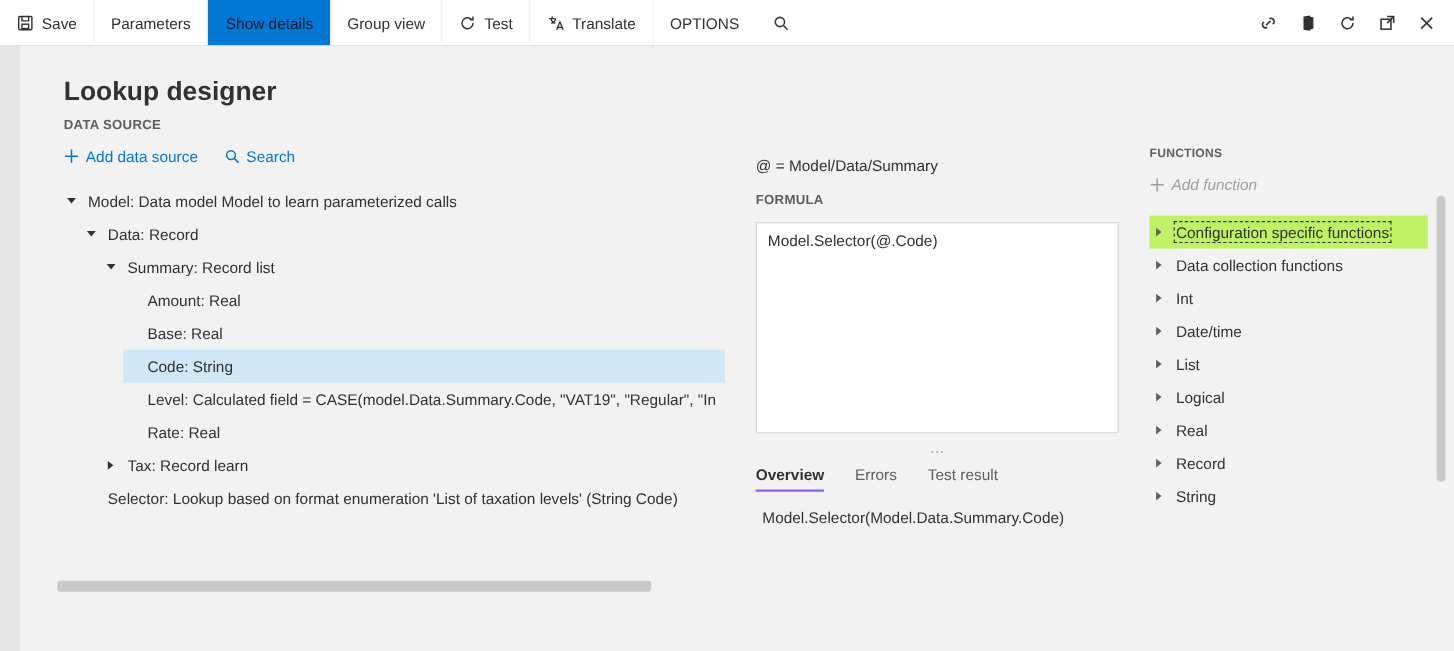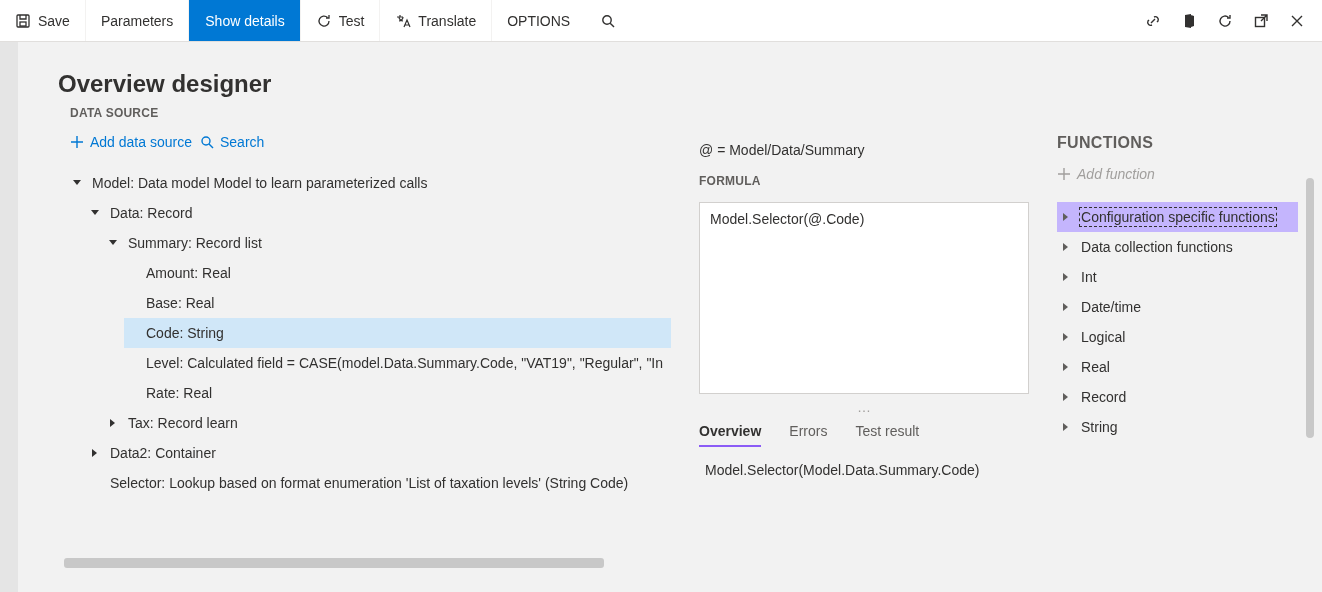--- a/index.html
+++ b/index.html
@@ -19,43 +19,43 @@
     background: #ffffff; border-bottom: 1px solid #e1dfdd;
   }
   .toolbar-left { display: flex; align-items: stretch; flex: 1; }
   .toolbar-right { display: flex; align-items: center; gap: 18px; padding: 0 16px 0 0; }
   .tool-btn {
     display: inline-flex; align-items: center; gap: 7px;
     padding: 0 15px; height: 100%;
     border-right: 1px solid #f3f2f1; 
     cursor: pointer; font-size: 14px; color: #323130;
   }
-  .tool-btn.active { background: #0078d4; color: #ffffff; padding-left: 16px; }
+  .tool-btn.active { background: #0078d4; color: #0f172a; padding-left: 16px; }
   .tool-btn.no-sep { border-right: none; }
   .tool-icon { width: 16px; height: 16px; display: inline-flex; align-items: center; justify-content: center; }
   .tool-icon svg { width: 16px; height: 16px; }
   .right-icon { width: 18px; height: 18px; display:inline-flex; align-items:center; justify-content:center; cursor:pointer; color:#323130; }
   .right-icon svg { width: 16px; height: 16px; }
 
   
   .content { flex: 1; display: flex; }
   .left-rail { width: 18px; background: #e5e5e5; }
   .scroll-area {
     flex: 1; overflow-y: auto; padding: 28px 24px 12px 40px;
     position: relative;
   }
 
   .page-title { font-size: 24px; font-weight: 600; color: #323130; margin-bottom: 8px; }
 
   .columns { display: flex; gap: 28px; align-items: flex-start; margin-top: 0; }
 
   
-  .col-ds { flex: 0 0 560px; margin-left: 12px; }
+  .col-ds { flex: 0 0 560px; }
   .section-label { font-size: 12px; font-weight: 600; color: #605e5c; letter-spacing: .02em; margin-bottom: 14px; }
-  .ds-actions { display:flex; align-items:center; gap: 8px; margin-bottom: 18px; }
+  .ds-actions { display:flex; align-items:center; gap: 24px; margin-bottom: 18px; }
   .link-action { display:inline-flex; align-items:center; gap:6px; color:#0078d4; cursor:pointer; font-size:14px; }
   .link-action svg { width:14px; height:14px; }
 
   ul.tree { list-style:none; }
   ul.tree ul { list-style:none; padding-left: 18px; }
   li.tree-node { }
   .node-row {
     display:flex; align-items:center; height:30px; padding:0 8px 0 0;
     cursor:default; white-space:nowrap; overflow:hidden; text-overflow:ellipsis;
   }
@@ -80,29 +80,29 @@
     font-family: inherit;
   }
   .ellipsis { text-align:center; color:#a19f9d; margin:2px 0 8px; user-select:none; }
   .tabs { display:flex; gap:28px; border-bottom:1px solid transparent; margin-bottom:14px; }
   .tab { padding:0 0 6px; cursor:pointer; color:#605e5c; }
   .tab.active { color:#323130; font-weight:600; border-bottom:2px solid #8b5cf6; }
   .resolved { color:#323130; padding-left:6px; }
 
   
   .col-fn { flex: 1; padding-top: 28px; position:relative; }
-  .fn-label { font-size:16px; font-weight:600; color:#605e5c; letter-spacing:.02em; margin-bottom:14px; }
+  .fn-label { font-size:11px; font-weight:600; color:#605e5c; letter-spacing:.02em; margin-bottom:14px; }
   .fn-add { display:inline-flex; align-items:center; gap:6px; color:#a19f9d; margin-bottom:16px;font-style:italic; }
   .fn-add svg{ width:14px;height:14px; }
   ul.fn-list { list-style:none; margin-top:4px; }
   li.fn-item {
     display:flex; align-items:center; height:30px; cursor:pointer; gap:10px;
     padding-left:4px;
   }
-  li.fn-item.selected { background:#c4b5fd; }
+  li.fn-item.selected { background:#bef264; }
   li.fn-item.selected .fn-name { outline:1px dashed #323130; outline-offset:1px; }
   .chev { width:10px;height:10px; display:inline-flex; align-items:center; justify-content:center; color:#605e5c; }
   .chev svg{width:10px;height:10px;}
   .fn-name{}
   .right-scroll {
     position:absolute; right:-16px; top:72px; width:8px; height:260px; background:#c8c8c8; border-radius:4px;
   }
 </style>
 </head>
 <body>
@@ -119,20 +119,23 @@
               <rect x="5" y="9" width="6" height="4"></rect>
             </svg>
         </span>
         <span>Save</span>
       </div>
       <div class="tool-btn">
         <span>Parameters</span>
       </div>
       <div class="tool-btn active">
         <span>Show details</span>
+      </div>
+      <div class="tool-btn">
+        <span>Group view</span>
       </div>
       <div class="tool-btn">
         <span class="tool-icon">
           <svg viewBox="0 0 16 16" fill="none" stroke="currentColor" stroke-width="1.3">
               <path d="M13 8a5 5 0 1 1-1.5-3.5"></path>
               <path d="M13 2v3h-3"></path>
             </svg>
         </span>
         <span>Test</span>
       </div>
@@ -184,21 +187,21 @@
             <path d="M3 3l10 10M13 3 3 13"></path>
           </svg>
       </span>
     </div>
   </div>
 
   <div class="content">
     <div class="left-rail"></div>
     <div class="scroll-area">
 
-      <div class="page-title">Overview designer</div>
+      <div class="page-title">Lookup designer</div>
 
       <div class="columns">
 
         <div class="col-ds">
           <div class="section-label">DATA SOURCE</div>
           <div class="ds-actions">
             <div class="link-action">
               <svg viewBox="0 0 14 14" stroke="#0078d4" stroke-width="1.4">
                   <path d="M7 1v12M1 7h12"></path>
                 </svg>
@@ -283,30 +286,20 @@
                               <path d="M2 1l5 4-5 4z"></path>
                             </svg>
                         </span>
                         <span class="node-label">Tax: Record learn</span>
                       </div>
                     </li>
                   </ul>
                 </li>
                 <li class="tree-node">
                   <div class="node-row">
-                    <span class="toggle">
-                      <svg viewBox="0 0 10 10" fill="currentColor">
-                          <path d="M2 1l5 4-5 4z"></path>
-                        </svg>
-                    </span>
-                    <span class="node-label">Data2: Container</span>
-                  </div>
-                </li>
-                <li class="tree-node">
-                  <div class="node-row">
                     <span class="toggle spacer"></span>
                     <span class="node-label">Selector: Lookup based on format enumeration 'List of taxation levels' (String Code)</span>
                   </div>
                 </li>
               </ul>
             </li>
           </ul>
 
           <div class="ds-scrollbar"></div>
         </div>
@@ -366,20 +359,28 @@
                   </svg>
                 </span>
               <span class="fn-name">Date/time</span>
             </li>
             <li class="fn-item">
               <span class="chev">
                   <svg viewBox="0 0 10 10" fill="currentColor">
                     <path d="M2 1l5 4-5 4z"></path>
                   </svg>
                 </span>
+              <span class="fn-name">List</span>
+            </li>
+            <li class="fn-item">
+              <span class="chev">
+                  <svg viewBox="0 0 10 10" fill="currentColor">
+                    <path d="M2 1l5 4-5 4z"></path>
+                  </svg>
+                </span>
               <span class="fn-name">Logical</span>
             </li>
             <li class="fn-item">
               <span class="chev">
                   <svg viewBox="0 0 10 10" fill="currentColor">
                     <path d="M2 1l5 4-5 4z"></path>
                   </svg>
                 </span>
               <span class="fn-name">Real</span>
             </li>

